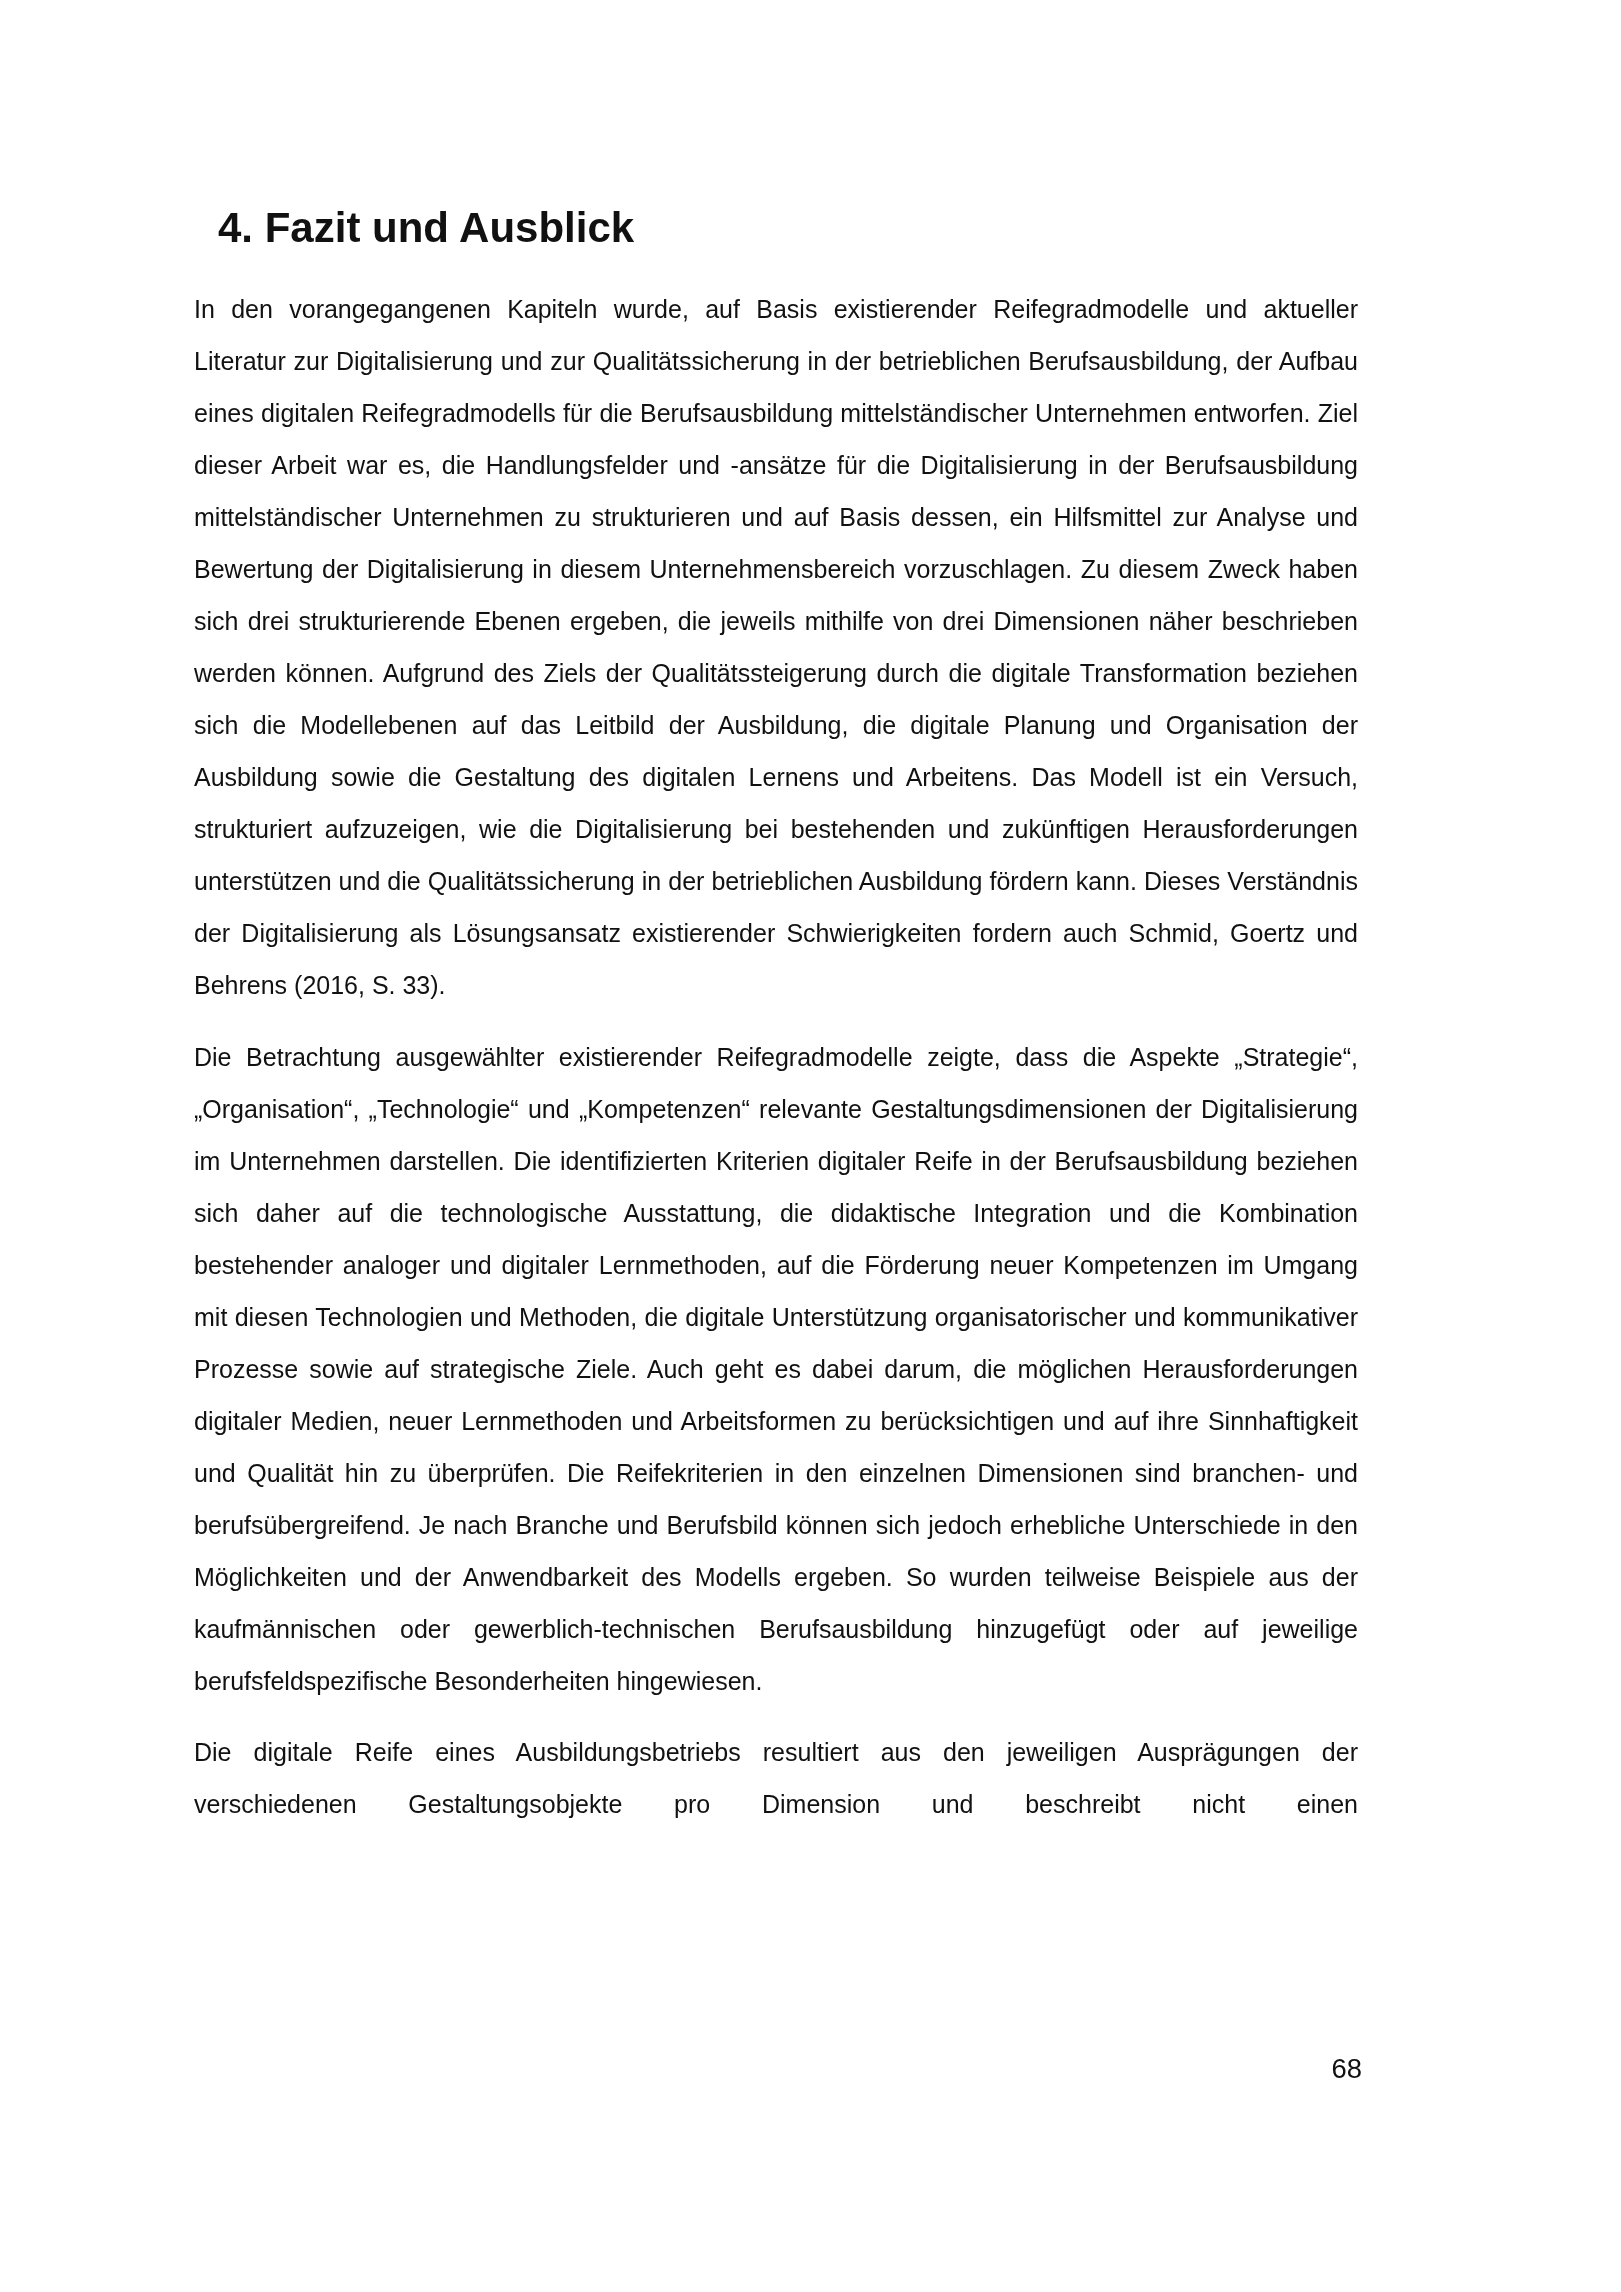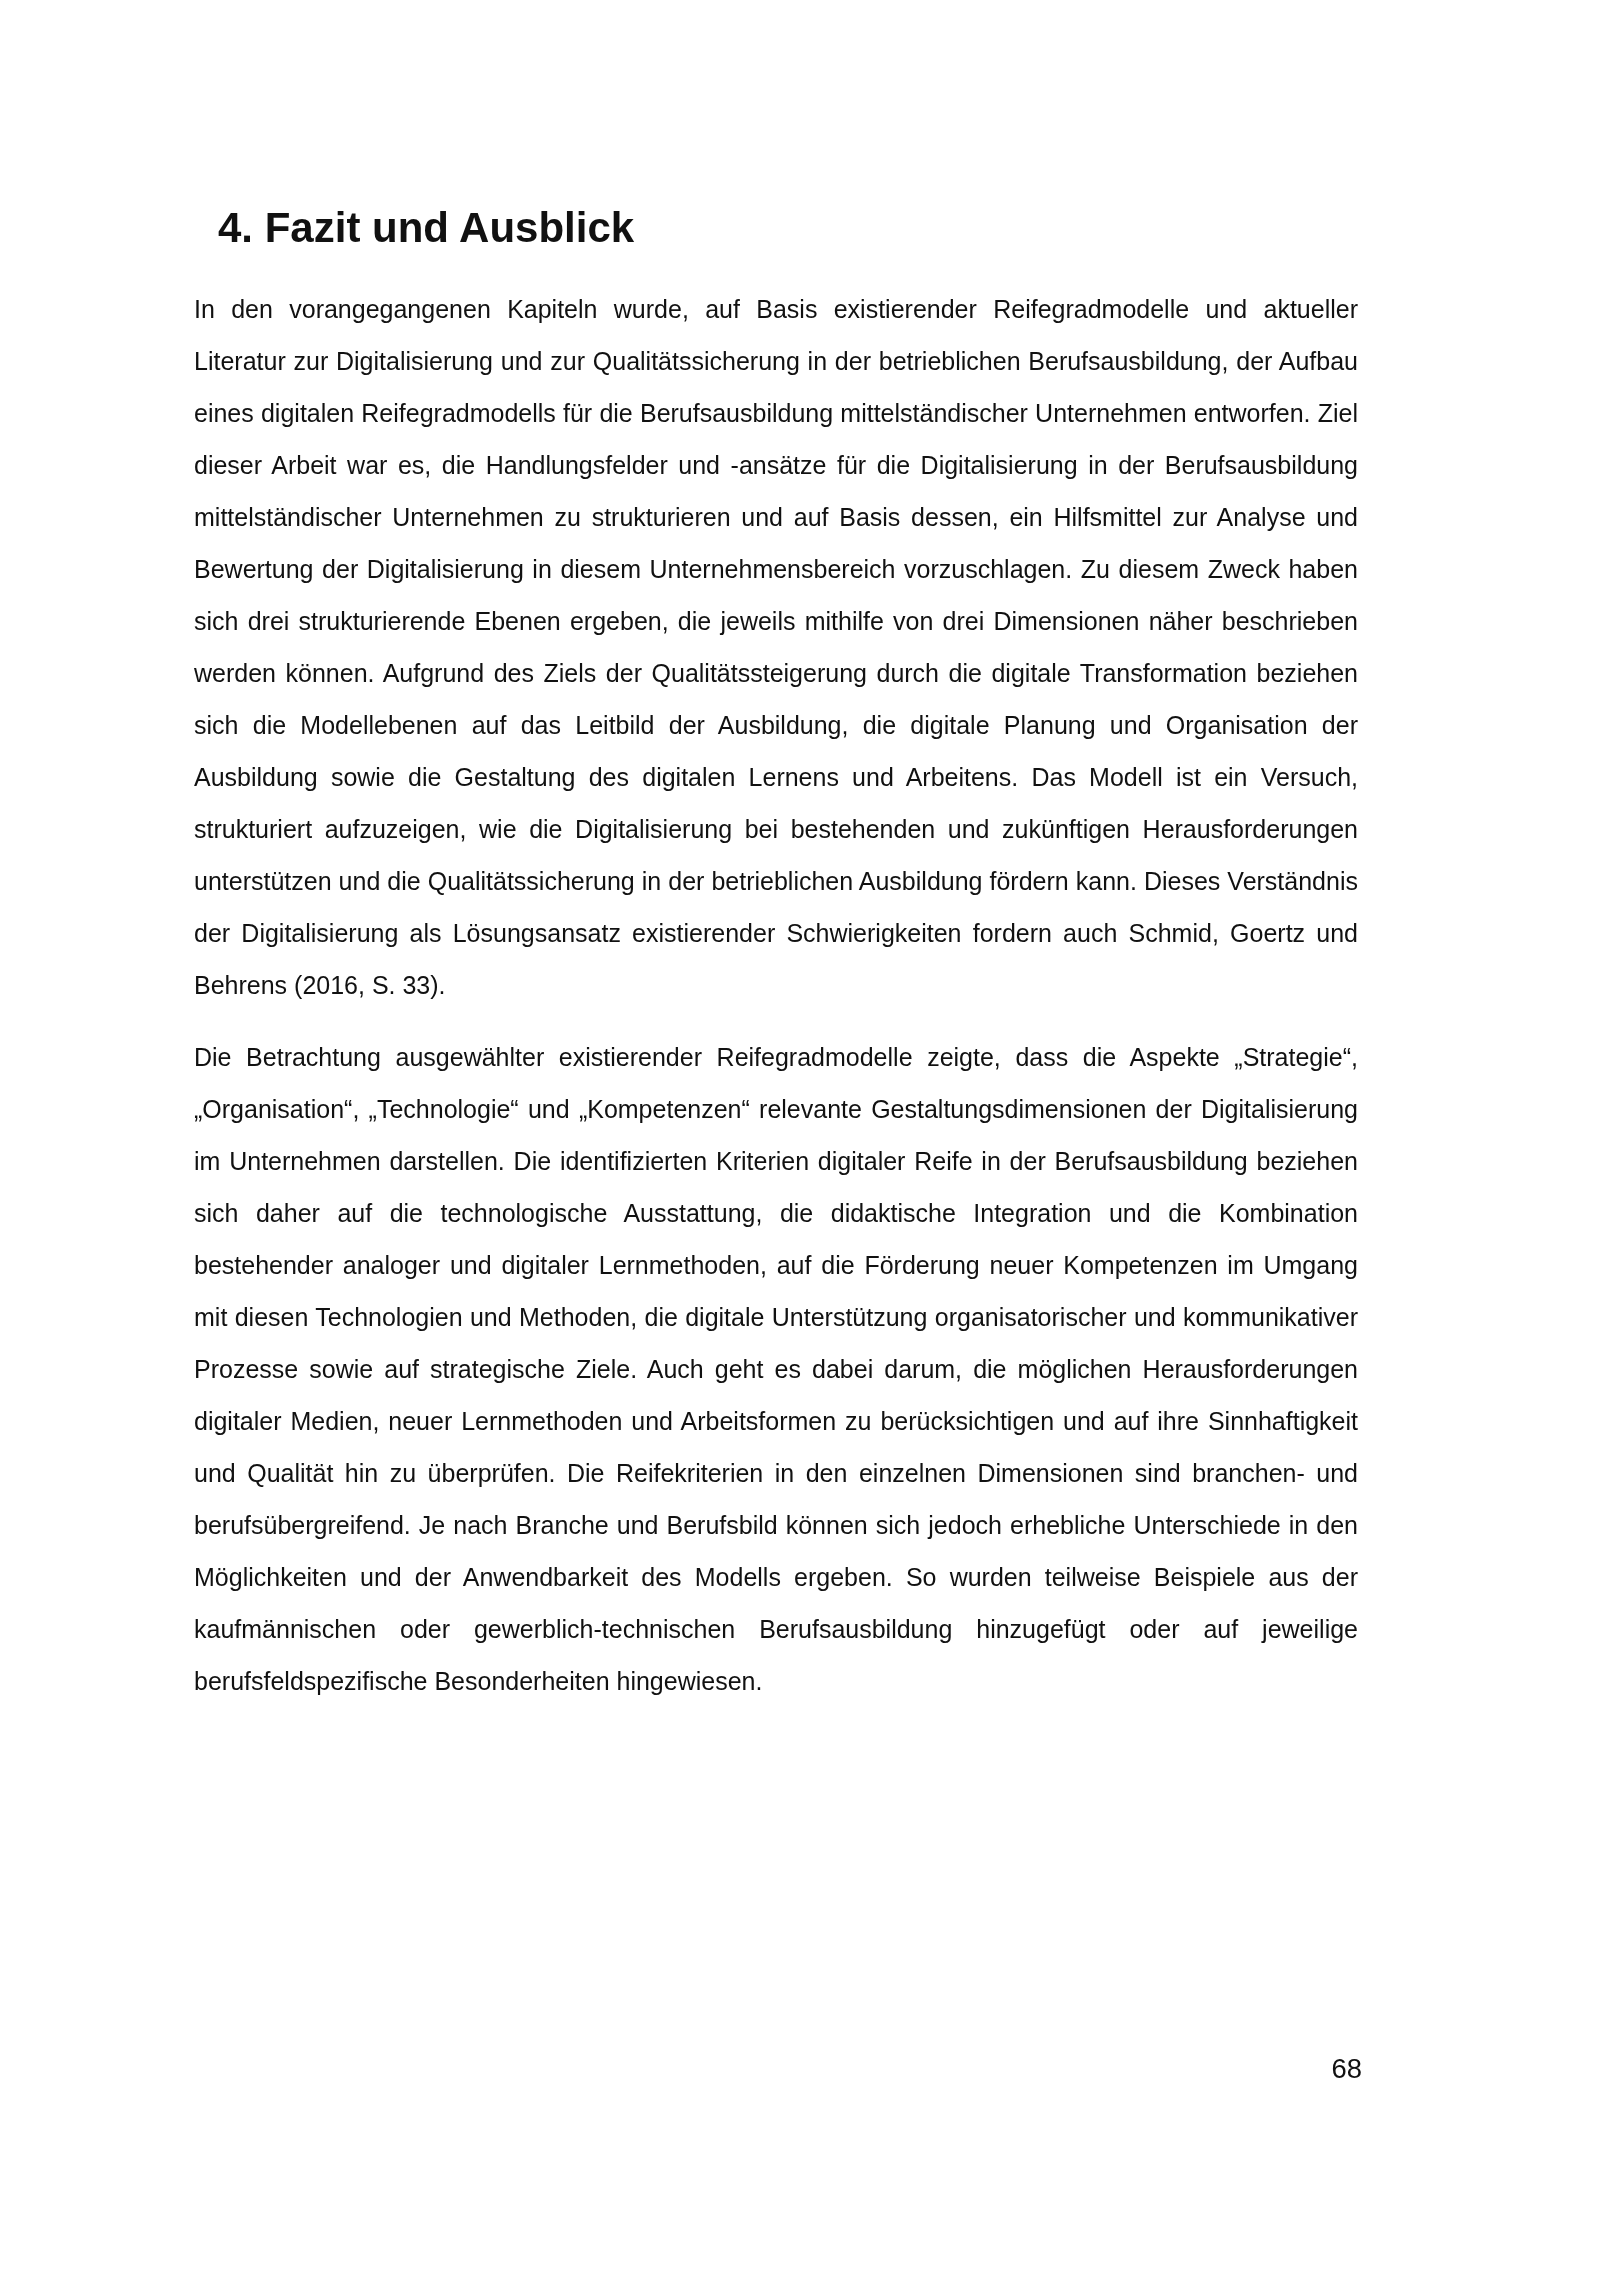--- a/index.html
+++ b/index.html
@@ -55,17 +55,18 @@
   </style>
 </head>
 <body>
 
 <div class="page">
   <h1 class="chapter-title">4. Fazit und Ausblick</h1>
 
   <div class="body-text">
     <p class="paragraph">In den vorangegangenen Kapiteln wurde, auf Basis existierender Reifegradmodelle und aktueller Literatur zur Digitalisierung und zur Qualitätssicherung in der betrieblichen Be­rufsausbildung, der Aufbau eines digitalen Reifegradmodells für die Berufsausbildung mittelständischer Unternehmen entworfen. Ziel dieser Arbeit war es, die Handlungsfelder und -ansätze für die Digitalisierung in der Berufsausbildung mittelständischer Unterneh­men zu strukturieren und auf Basis dessen, ein Hilfsmittel zur Analyse und Bewertung der Digitalisierung in diesem Unternehmensbereich vorzuschlagen. Zu diesem Zweck haben sich drei strukturierende Ebenen ergeben, die jeweils mithilfe von drei Dimensio­nen näher beschrieben werden können. Aufgrund des Ziels der Qualitätssteigerung durch die digitale Transformation beziehen sich die Modellebenen auf das Leitbild der Ausbildung, die digitale Planung und Organisation der Ausbildung sowie die Gestaltung des digitalen Lernens und Arbeitens. Das Modell ist ein Versuch, strukturiert aufzuzei­gen, wie die Digitalisierung bei bestehenden und zukünftigen Herausforderungen unter­stützen und die Qualitätssicherung in der betrieblichen Ausbildung fördern kann. Dieses Verständnis der Digitalisierung als Lösungsansatz existierender Schwierigkeiten fordern auch Schmid, Goertz und Behrens (2016, S. 33).</p>
     <p class="paragraph">Die Betrachtung ausgewählter existierender Reifegradmodelle zeigte, dass die Aspekte „Strategie“, „Organisation“, „Technologie“ und „Kompetenzen“ relevante Gestaltungsdi­mensionen der Digitalisierung im Unternehmen darstellen. Die identifizierten Kriterien digitaler Reife in der Berufsausbildung beziehen sich daher auf die technologische Aus­stattung, die didaktische Integration und die Kombination bestehender analoger und di­gitaler Lernmethoden, auf die Förderung neuer Kompetenzen im Umgang mit diesen Technologien und Methoden, die digitale Unterstützung organisatorischer und kommu­nikativer Prozesse sowie auf strategische Ziele. Auch geht es dabei darum, die mögli­chen Herausforderungen digitaler Medien, neuer Lernmethoden und Arbeitsformen zu berücksichtigen und auf ihre Sinnhaftigkeit und Qualität hin zu überprüfen. Die Reifekri­terien in den einzelnen Dimensionen sind branchen- und berufsübergreifend. Je nach Branche und Berufsbild können sich jedoch erhebliche Unterschiede in den Möglichkei­ten und der Anwendbarkeit des Modells ergeben. So wurden teilweise Beispiele aus der kaufmännischen oder gewerblich-technischen Berufsausbildung hinzugefügt oder auf je­weilige berufsfeldspezifische Besonderheiten hingewiesen.</p>
+    <p class="paragraph" style="text-align-last: justify;">Die digitale Reife eines Ausbildungsbetriebs resultiert aus den jeweiligen Ausprägungen der verschiedenen Gestaltungsobjekte pro Dimension und beschreibt nicht einen</p>
   </div>
 </div>
 
 <div class="page-number">68</div>
 
 
 </body></html>

